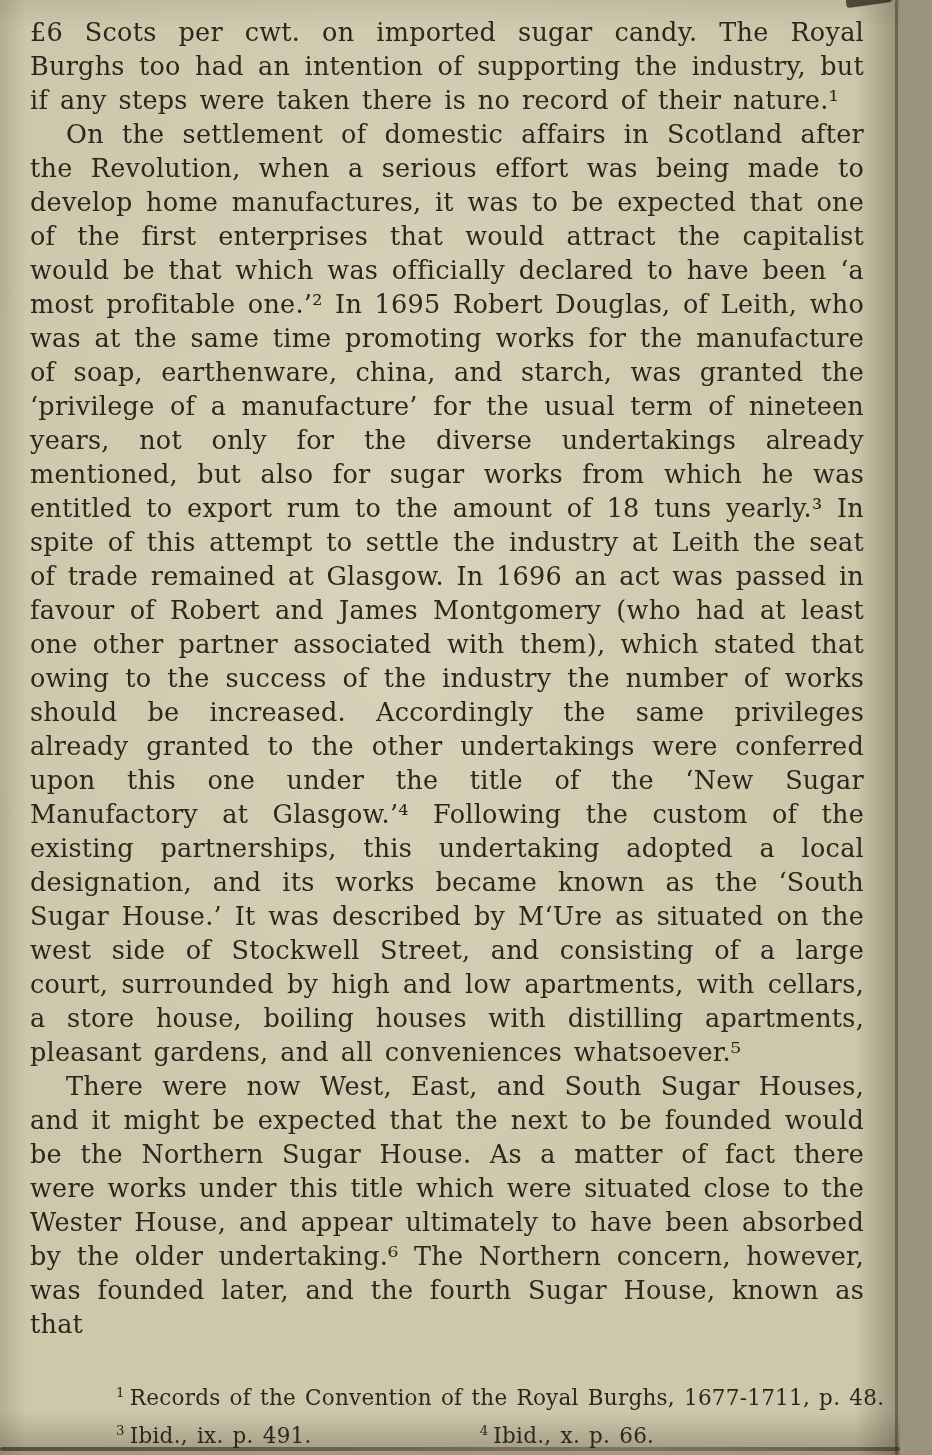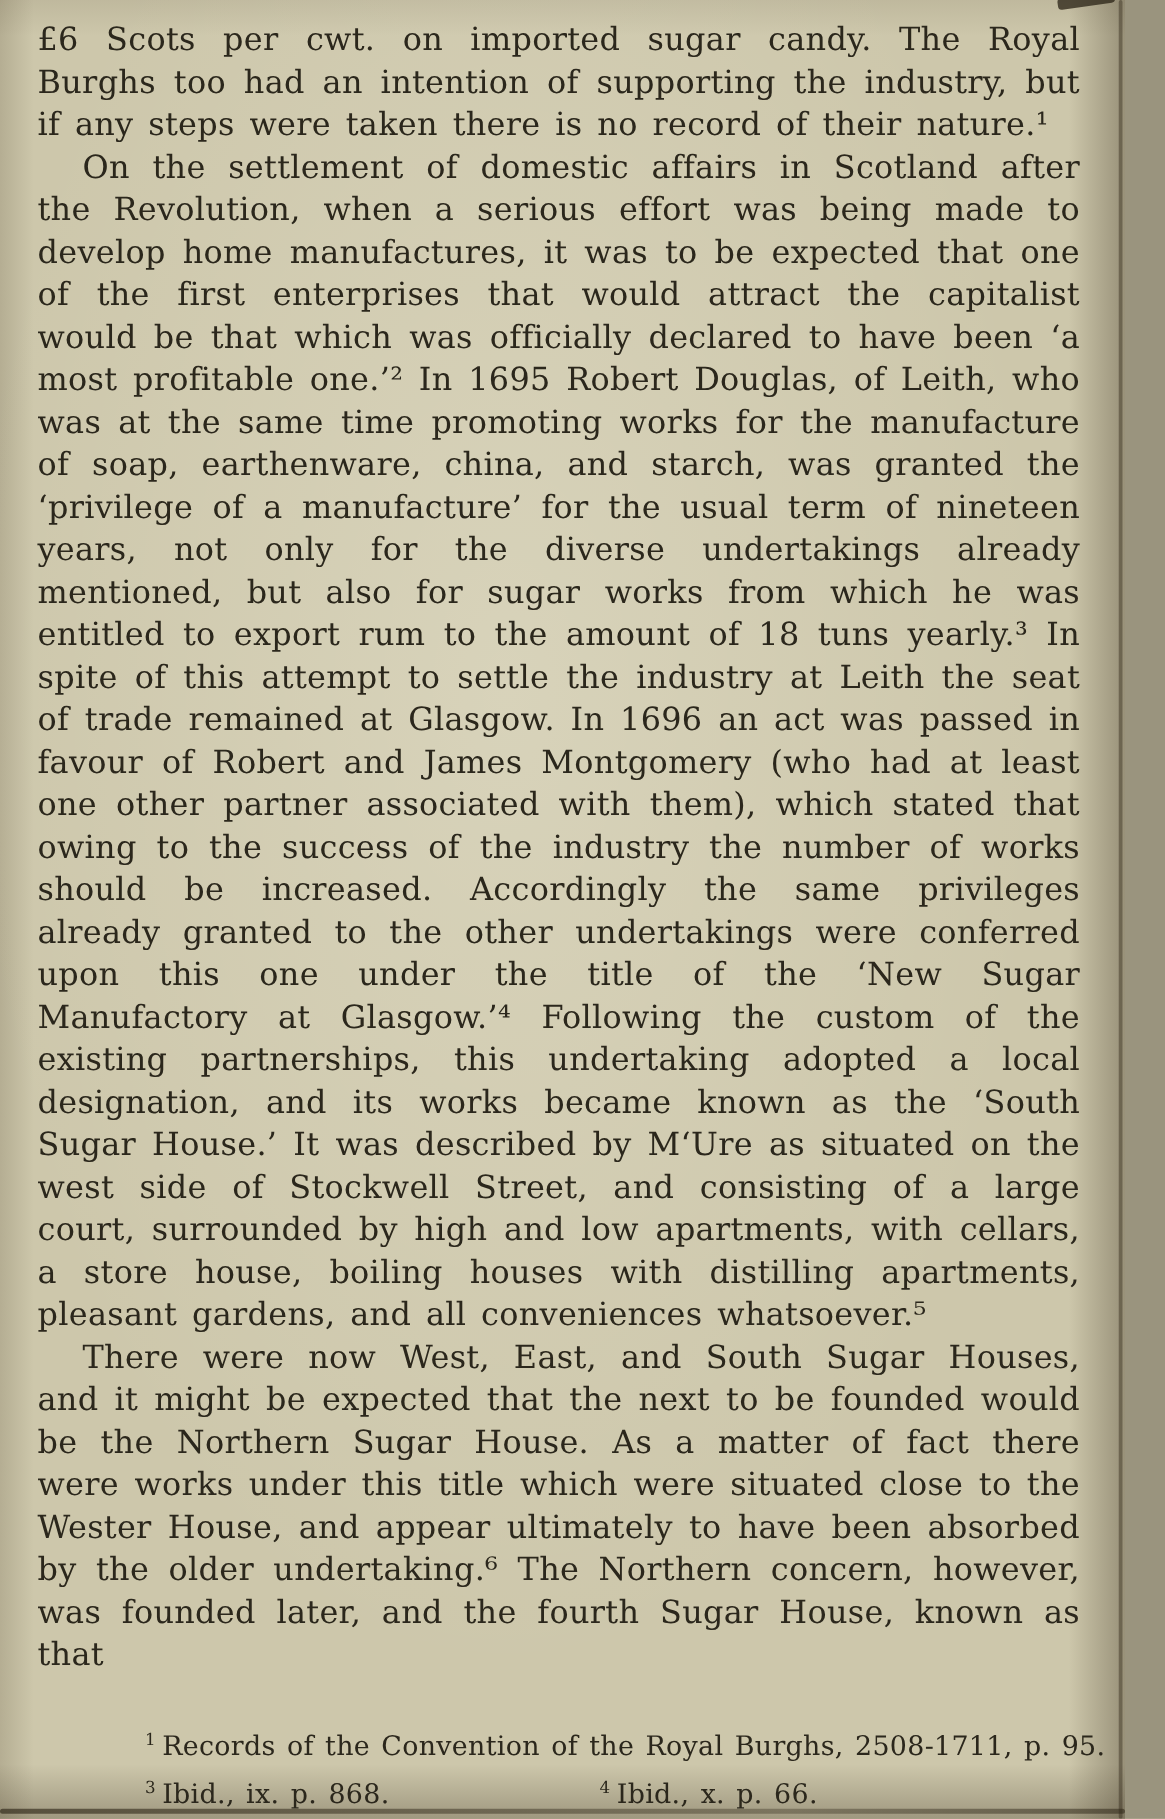--- a/index.html
+++ b/index.html
@@ -90,26 +90,26 @@
 
     <p class="para">£6 Scots per cwt. on imported sugar candy. The Royal Burghs too had an intention of supporting the industry, but if any steps were taken there is no record of their nature.¹</p>
 
     <p class="para indent">On the settlement of domestic affairs in Scotland after the Revolution, when a serious effort was being made to develop home manufactures, it was to be expected that one of the first enterprises that would attract the capitalist would be that which was officially declared to have been ‘a most profitable one.’² In 1695 Robert Douglas, of Leith, who was at the same time promoting works for the manufacture of soap, earthenware, china, and starch, was granted the ‘privilege of a manufacture’ for the usual term of nineteen years, not only for the diverse undertakings already mentioned, but also for sugar works from which he was entitled to export rum to the amount of 18 tuns yearly.³ In spite of this attempt to settle the industry at Leith the seat of trade remained at Glasgow. In 1696 an act was passed in favour of Robert and James Montgomery (who had at least one other partner associated with them), which stated that owing to the success of the industry the number of works should be increased. Accordingly the same privileges already granted to the other undertakings were conferred upon this one under the title of the ‘New Sugar Manufactory at Glasgow.’⁴ Following the custom of the existing partnerships, this undertaking adopted a local designation, and its works became known as the ‘South Sugar House.’ It was described by M‘Ure as situated on the west side of Stockwell Street, and consisting of a large court, surrounded by high and low apartments, with cellars, a store house, boiling houses with distilling apartments, pleasant gardens, and all conveniences whatsoever.⁵</p>
 
     <p class="para indent">There were now West, East, and South Sugar Houses, and it might be expected that the next to be founded would be the Northern Sugar House. As a matter of fact there were works under this title which were situated close to the Wester House, and appear ultimately to have been absorbed by the older undertaking.⁶ The Northern concern, however, was founded later, and the fourth Sugar House, known as that</p>
 
     <div class="footnotes">
 
       <div class="fn-line">
-        <span class="fn-marker">1</span><span class="fn-italic">Records of the Convention of the Royal Burghs,</span><span> 2508-1711, p. 95.</span>
+        <span class="fn-marker">1</span><span class="fn-italic">Records of the Convention of the Royal Burghs,</span><span> 1677-1711, p. 48.</span>
       </div>
 
 
       <div class="fn-line">
-        <span><span class="fn-marker">3</span><span class="fn-italic">Ibid.,</span><span> ix. p. 868.</span></span><span class="fn-second"><span class="fn-marker">4</span><span class="fn-italic">Ibid.,</span><span> x. p. 66.</span></span>
+        <span><span class="fn-marker">3</span><span class="fn-italic">Ibid.,</span><span> ix. p. 491.</span></span><span class="fn-second"><span class="fn-marker">4</span><span class="fn-italic">Ibid.,</span><span> x. p. 66.</span></span>
       </div>
 
       <div class="fn-line">
         <span class="fn-marker">5</span><span class="fn-italic">A View of the City of Burghs,</span><span> p. 169.</span>
       </div>
 
     </div>
   </div>
 
   <div class="corner-mark"></div>

